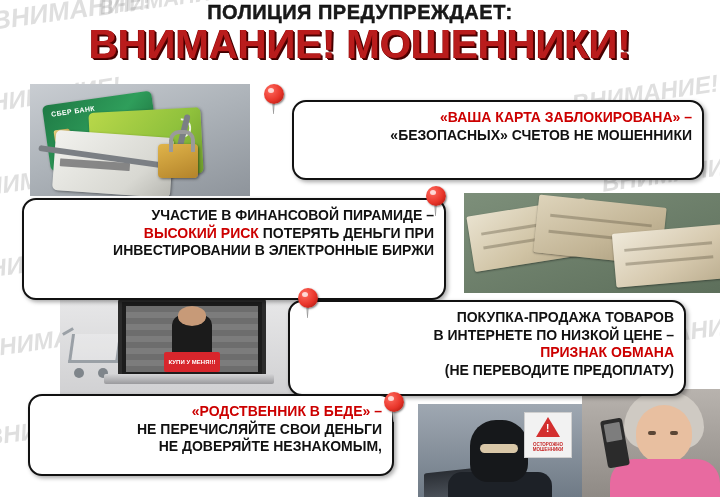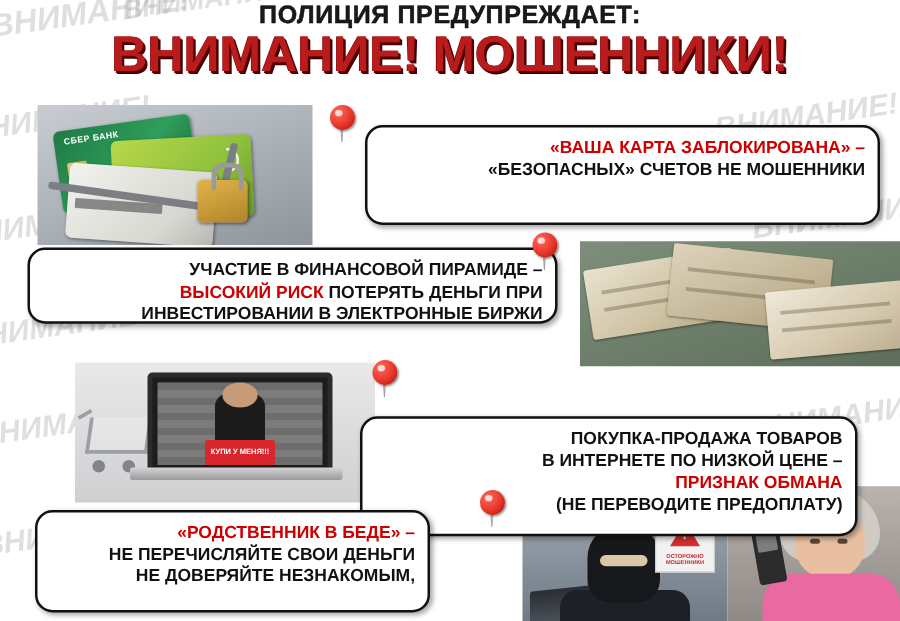--- a/index.html
+++ b/index.html
@@ -197,23 +197,23 @@
     color: #111111;
     font-weight: bold;
     font-size: 14px;
     line-height: 1.25;
     font-family: "Liberation Sans", sans-serif;
   }
   .callout .red { color: #cc0000; }
   .callout .line { white-space: nowrap; text-align: right; }
 
   #callout-card   { left: 292px; top: 100px;  width: 412px; height: 80px; }
-  #callout-pyramid{ left: 22px;  top: 198px;  width: 424px; height: 61px; }
-  #callout-goods  { left: 288px; top: 300px;  width: 398px; height: 96px; margin-top: 33px; }
-  #callout-relative{ left: 28px;  top: 408px; width: 316px; height: 82px; }
+  #callout-pyramid{ left: 22px;  top: 198px;  width: 424px; height: 102px; }
+  #callout-goods  { left: 288px; top: 300px;  width: 398px; height: 96px; }
+  #callout-relative{ left: 28px;  top: 394px; width: 366px; height: 82px; }
 
   
   .pin { position:absolute; width:24px; height:30px; z-index: 30; }
   .pin .head {
     position:absolute; left:2px; top:0; width:20px; height:20px; border-radius:50%;
     background: radial-gradient(circle at 32% 30%, #ff6a5e 0%, #e8352a 55%, #9d1109 100%);
     box-shadow: 1px 1px 2px rgba(0,0,0,.5);
   }
   .pin .shine { position:absolute; left:6px; top:4px; width:6px; height:5px; border-radius:50%;
     background: rgba(255,255,255,.75); }

